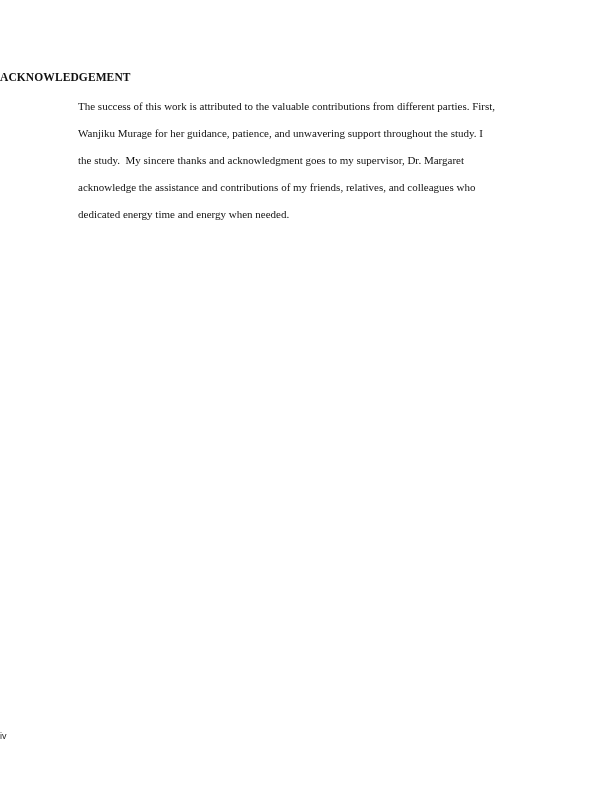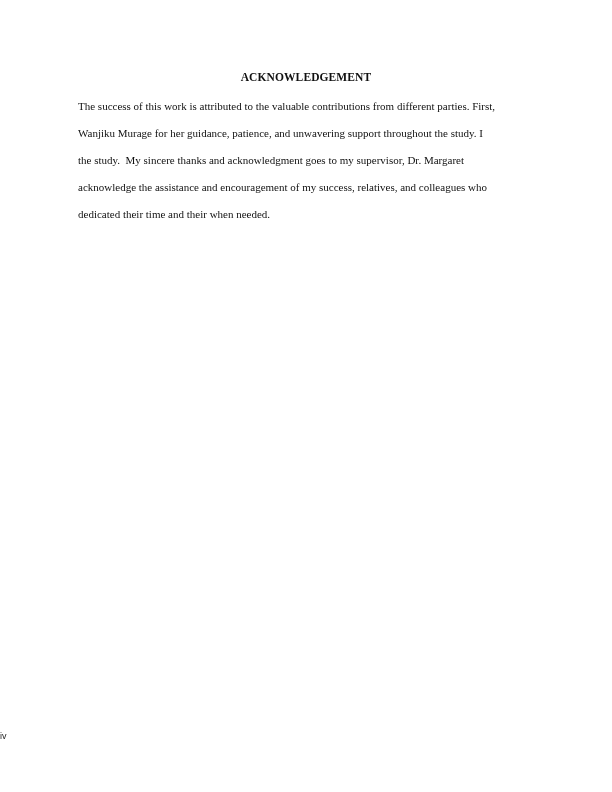--- a/index.html
+++ b/index.html
@@ -20,21 +20,20 @@
       left: 0; top: 0;
       width: 612px;
       height: 792px;
       background: #ffffff;
     }
     .heading {
       position: absolute;
       top: 71px;
       left: 0;
       width: 612px;
-      text-align: center;
       font-weight: bold;
       font-size: 11.5px;
       letter-spacing: 0.1px;
       margin: 0;
     }
     .body-lines {
       position: absolute;
       left: 78px;
       top: 98px;
       width: 470px;
@@ -60,18 +59,18 @@
 </head>
 <body>
 
 <div class="page">
   <h1 class="heading">ACKNOWLEDGEMENT</h1>
 
   <div class="body-lines">
     <span class="line">The success of this work is attributed to the valuable contributions from different parties. First,</span>
     <span class="line">Wanjiku Murage for her guidance, patience, and unwavering support throughout the study. I</span>
     <span class="line" style="white-space: pre;">the study.  My sincere thanks and acknowledgment goes to my supervisor, Dr. Margaret</span>
-    <span class="line">acknowledge the assistance and encouragement of my success, relatives, and colleagues who</span>
-    <span class="line">dedicated their time and their when needed.</span>
+    <span class="line">acknowledge the assistance and contributions of my friends, relatives, and colleagues who</span>
+    <span class="line">dedicated energy time and energy when needed.</span>
   </div>
 
   <div class="page-number">iv</div>
 </div>
 
 </body></html>

